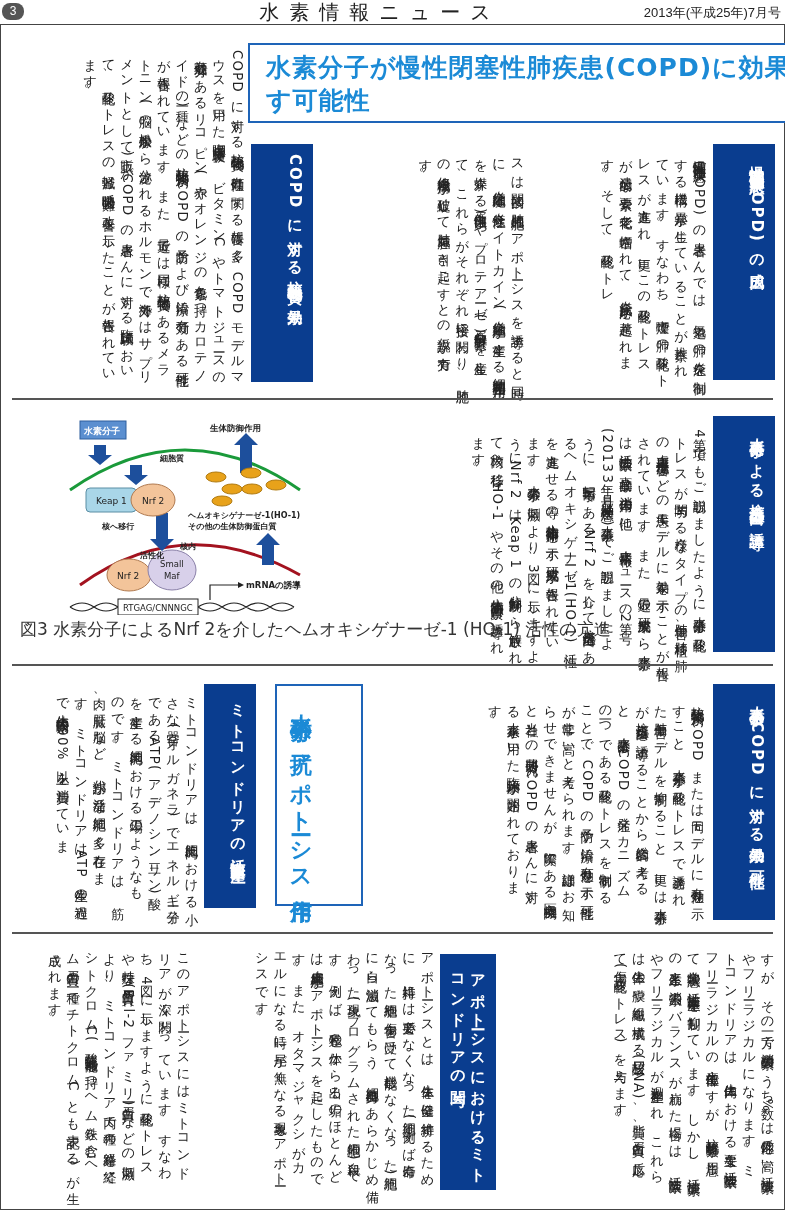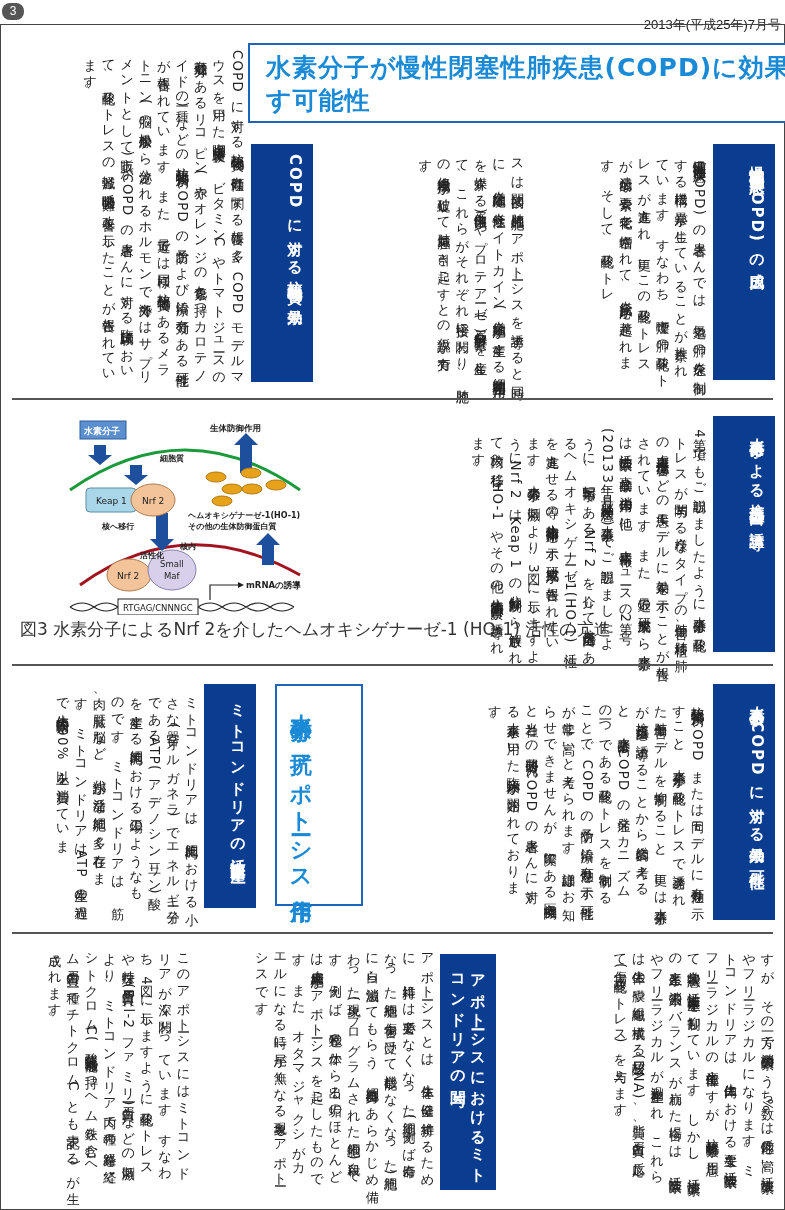--- a/index.html
+++ b/index.html
@@ -1,37 +1,38 @@
 <!DOCTYPE html>
 <html><head>
 <meta charset="utf-8">
 <style>
   html, body { margin:0; padding:0; background:#ffffff; }
   body { width:785px; height:1210px; position:relative; overflow:hidden; font-family:"DejaVu Sans", sans-serif; color:#222; }
   .header { position:absolute; left:0; top:0; width:785px; height:24px; }
   .page-num { position:absolute; left:2px; top:3px; width:22px; height:17px; background:#555; color:#fff; border-radius:8px; font-size:12px; text-align:center; line-height:17px; font-family:"Liberation Sans", sans-serif; }
   .masthead { position:absolute; left:180px; top:0px; width:400px; text-align:center; font-size:20px; letter-spacing:10px; font-family:"DejaVu Serif", serif; color:#222; line-height:24px; }
-  .issue-date { position:absolute; right:4px; top:16px; font-size:13px; font-family:"Liberation Sans", sans-serif; color:#222; }
+  .issue-date { position:absolute; right:4px; top:4px; font-size:13px; font-family:"Liberation Sans", sans-serif; color:#222; }
   .frame { position:absolute; left:0; top:24px; width:783px; height:1184px; border:1px solid #444; border-top:1px solid #444; }
   .vcol { position:absolute; writing-mode:vertical-rl; font-size:13.2px; line-height:18.4px; letter-spacing:1.3px; color:#222; font-family:"DejaVu Sans", sans-serif; }
   .vhead { position:absolute; background:#0a3d8f; color:#fff; writing-mode:vertical-rl; font-size:15px; font-weight:bold; line-height:20px; letter-spacing:2px; padding:10px 8px; box-sizing:border-box; font-family:"DejaVu Sans", sans-serif; }
   .title-box { position:absolute; left:248px; top:43px; width:610px; height:80px; border:2px solid #1e64b8; box-sizing:border-box; background:#fff; }
   .title-text { position:absolute; left:16px; top:6px; right:10px; font-size:25px; line-height:33px; font-weight:bold; color:#1b8ad6; font-family:"DejaVu Sans", sans-serif; letter-spacing:1px; }
   .apop-box { position:absolute; left:275px; top:684px; width:88px; height:222px; border:2px solid #1e64b8; box-sizing:border-box; background:#fff; }
   .apop-text { writing-mode:vertical-rl; font-size:22px; font-weight:bold; color:#1b8ad6; line-height:38px; letter-spacing:3px; padding:10px 5px; font-family:"DejaVu Sans", sans-serif; }
   .figure { position:absolute; left:60px; top:415px; width:250px; height:200px; }
   .fig-caption { position:absolute; left:20px; top:622px; font-size:17px; color:#333; font-family:"DejaVu Sans", sans-serif; line-height:15px; }
   .fig-caption .sub { padding-left:16px; display:block; }
   .line-sep { position:absolute; left:12px; right:12px; height:0; border-top:2px solid #555; }
 </style>
 </head>
 <body>
 
 <div class="header">
   <div class="page-num">3</div>
+  <div class="masthead">水素情報ニュース</div>
   <div class="issue-date">2013年(平成25年)7月号</div>
 </div>
 
 <div class="frame"></div>
 
 <div class="title-box">
   <div class="title-text">水素分子が慢性閉塞性肺疾患(COPD)に効果を示す可能性</div>
 </div>
 
 <div class="vhead" style="left:713px; top:144px; width:62px; height:236px;">慢性閉塞性肺疾患(COPD)の成因</div>

